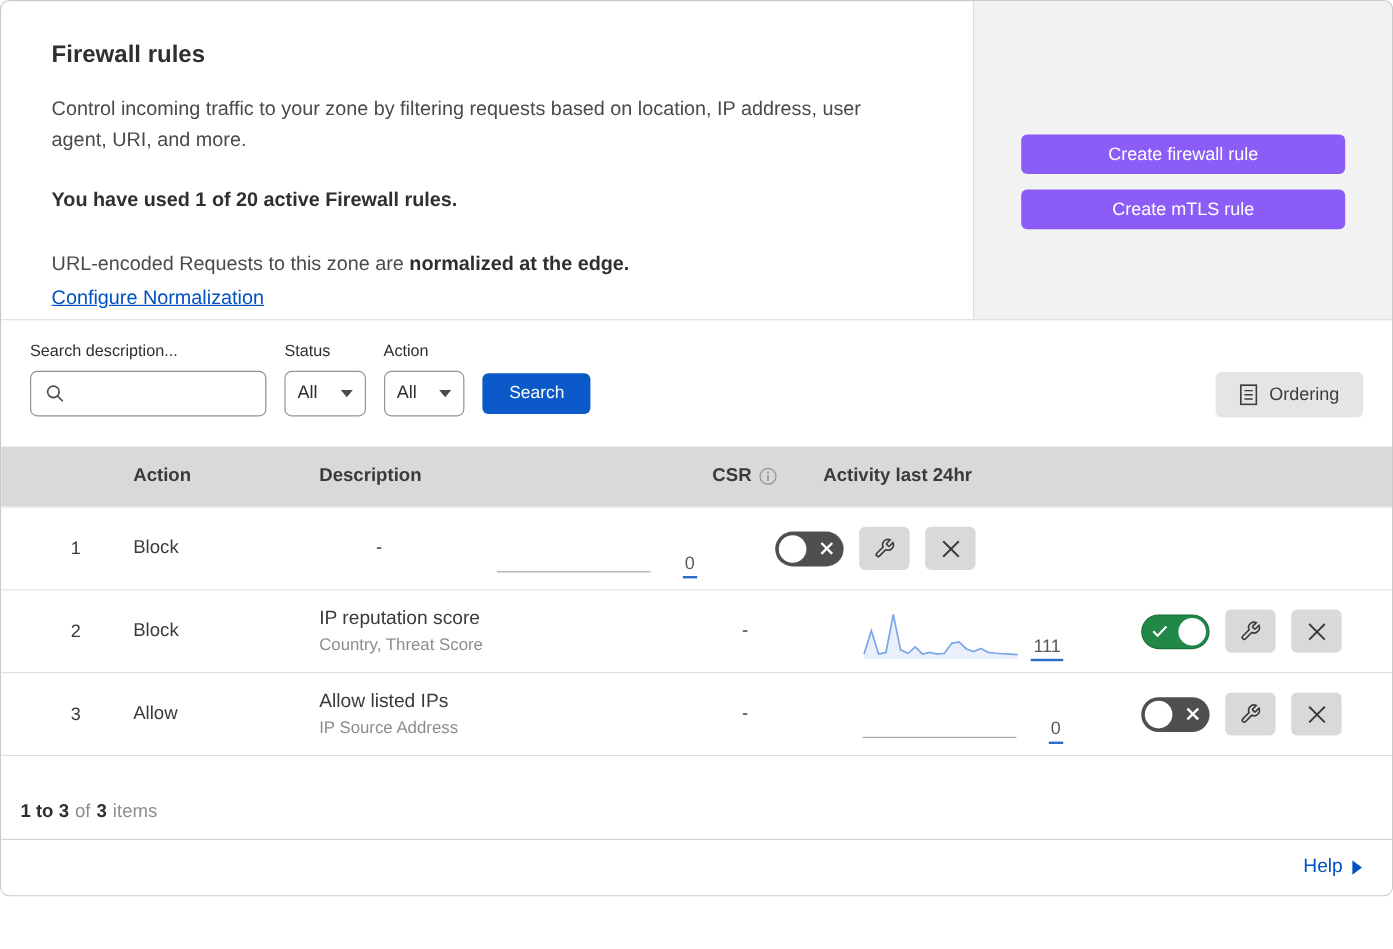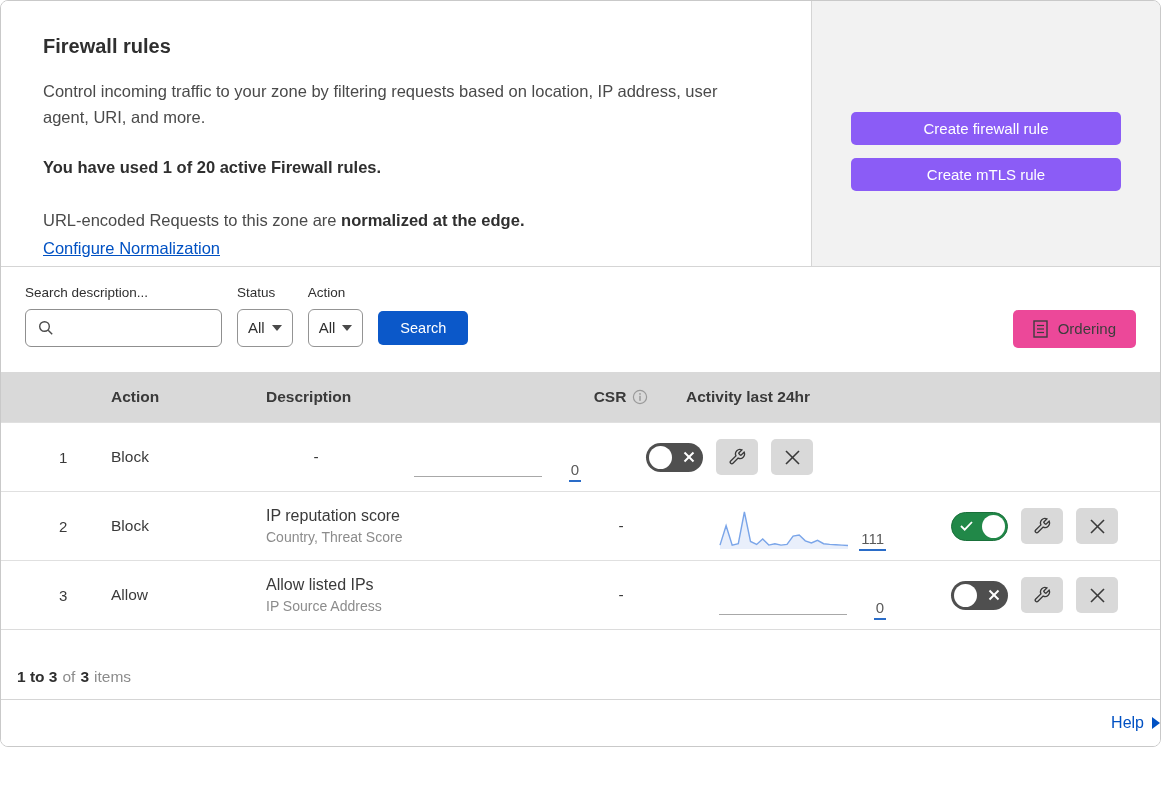--- a/index.html
+++ b/index.html
@@ -39,32 +39,32 @@
   .filter-label { font-size:13.5px; color:#2f2f2f; margin-bottom:9px; display:block; }
   .filter-row { display:flex; align-items:flex-start; gap:15px; }
   .fgroup { display:flex; flex-direction:column; }
   .search-box {
     width:197px; height:38px; border:1px solid #8f8f8f; border-radius:6px;
     display:flex; align-items:center; padding-left:12px; background:#fff;
   }
   .search-box input { border:none; outline:none; width:150px; margin-left:8px; font-size:14px; font-family:"Liberation Sans",sans-serif; }
   .dropdown {
     height:38px; min-width:47px; border:1px solid #949494; border-radius:6px; background:#fff;
-    display:flex; align-items:center; justify-content:center; gap:7px; padding:0 10px;
+    display:flex; align-items:center; justify-content:center; gap:19px; padding:0 10px;
     font-size:15px; color:#2f2f2f; cursor:pointer;
   }
   .caret { width:0; height:0; border-left:5px solid transparent; border-right:5px solid transparent; border-top:6px solid #4a4a4a; }
   .btn-search {
     height:34px; padding:0 22px; margin-top:2px; border:none; border-radius:5px;
     background:#0b58c9; color:#fff; font-size:14.5px; font-family:"Liberation Sans",sans-serif; cursor:pointer;
   }
   .btn-ordering {
     position:absolute; right:24px; top:43px;
     height:38px; padding:0 20px; border:none; border-radius:5px;
-    background:#ec4899; color:#3d3d3d; font-size:15px; font-family:"Liberation Sans",sans-serif;
+    background:#e5e5e5; color:#3d3d3d; font-size:15px; font-family:"Liberation Sans",sans-serif;
     display:flex; align-items:center; gap:10px; cursor:pointer;
   }
 
   
   .thead {
     height:50px; background:#d9d9d9; display:flex; align-items:center;
     font-size:15.5px; font-weight:bold; color:#3a3a3a;
   }
   .trow { height:69px; display:flex; align-items:center; border-top:1px solid #e0e0e0; font-size:15.5px; background:#fff; }
   .trow:first-of-type { border-top:none; }
@@ -96,21 +96,21 @@
 
   .icon-btn {
     width:42px; height:36px; border:none; border-radius:5px; background:#d9d9d9;
     display:flex; align-items:center; justify-content:center; cursor:pointer; flex:none;
   }
 
   
   .footer-items { height:73px; display:flex; align-items:center; padding:24px 0 0 16px; font-size:15.5px; color:#8c8c8c; background:#fff; }
   .footer-items b { color:#2f2f2f; }
   .footer-items span { margin-right:5px; }
-  .help-row { height:52px; border-top:1px solid #d5d5d5; display:flex; align-items:center; justify-content:flex-end; background:#fff; }
+  .help-row { height:52px; border-top:1px solid #d5d5d5; display:flex; align-items:center; justify-content:flex-end; padding-right:25px; background:#fff; }
   .help-link { display:flex; align-items:center; gap:8px; color:#0051c3; font-size:16px; text-decoration:none; cursor:pointer; }
   .help-arrow { width:0; height:0; border-top:6px solid transparent; border-bottom:6px solid transparent; border-left:8px solid #0051c3; }
 </style>
 </head>
 <body>
 
 <div class="app">
 
   <div class="top">
     <div class="top-left">

